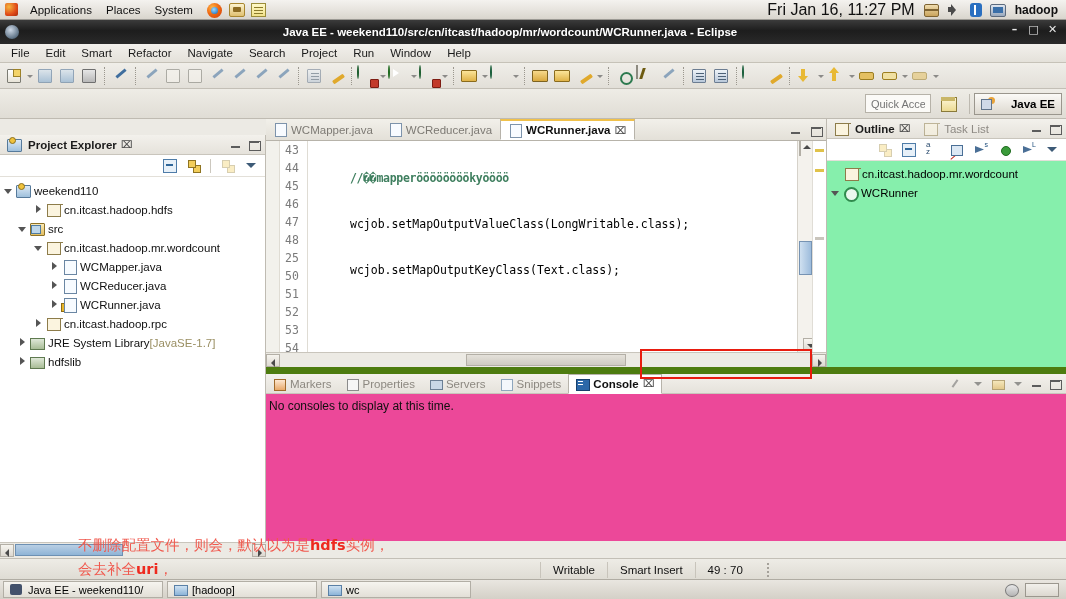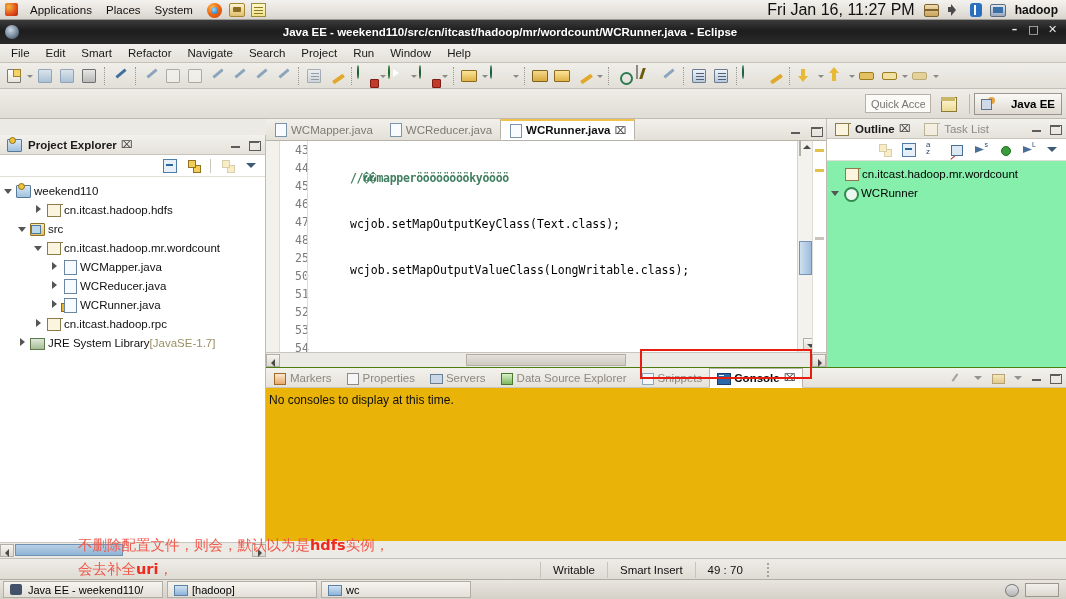--- a/index.html
+++ b/index.html
@@ -209,21 +209,21 @@
   .etab .jic::before{content:"";position:absolute;left:3px;top:3px;width:6px;height:6px;background:#3a7cc0;}
   .etab.active .jic::before{background:#2f6fb0;}
   #editor-head-ctrls{position:absolute;right:4px;bottom:3px;display:flex;gap:8px;align-items:center;}
 
   #code-area { position:relative; height:211px; background:#ffffff; overflow:hidden;
     font-family:"DejaVu Sans Mono","Liberation Mono",monospace; font-size:11.5px; }
   #gutter-marker { position:absolute; left:0; top:0; width:14px; height:211px; background:#f2f1ec; border-right:1px solid #dfdcd4;}
   #gutter-num { position:absolute; left:15px; top:0; width:26px; height:211px; background:#ffffff; color:#7a7a7a;
      text-align:left; }
   #gutter-line { position:absolute; left:41px; top:0; width:1px; height:211px; background:#dfdcd4;}
-  .ln { height:18px; line-height:18px; padding-left:14px; }
+  .ln { height:18px; line-height:18px; padding-left:4px; }
   #code-lines { position:absolute; left:44px; top:0; right:30px; height:211px; white-space:pre; color:#000000;}
   .cl { height:18px; line-height:18px; padding-left:40px; position:relative;}
   .mojibake { color:#3f7f5f; font-weight:bold; letter-spacing:-0.3px; }
 
   
   #ed-vscroll { position:absolute; right:14px; top:0; width:15px; height:211px; background:#f4f2ed; border-left:1px solid #d6d2ca;}
   #ed-vscroll .vb{width:13px;height:13px;position:relative;background:linear-gradient(#f8f6f1,#dedad2);border:1px solid #b3afa6;margin:1px;}
   #ed-vscroll .up::after{content:"";position:absolute;left:3px;top:4px;border-left:4px solid transparent;border-right:4px solid transparent;border-bottom:4px solid #4a4a4a;}
   #ed-vscroll .dn{position:absolute;bottom:0;}
   #ed-vscroll .dn::after{content:"";position:absolute;left:3px;top:5px;border-left:4px solid transparent;border-right:4px solid transparent;border-top:4px solid #4a4a4a;}
@@ -264,21 +264,21 @@
   .ol-icpkg{width:16px;height:15px;position:relative;flex:0 0 16px;margin-right:3px;}
   .ol-icpkg::after{content:"";position:absolute;left:2px;top:2px;width:12px;height:11px;background:#fbf4df;border:1px solid #8d7c4a;}
   .ol-icpkg::before{content:"";position:absolute;left:2px;top:6px;width:12px;height:1px;background:#8d7c4a;box-shadow:4px -4px 0 0 #8d7c4a;}
   .ol-iccls{width:16px;height:15px;position:relative;flex:0 0 16px;margin-right:3px;}
   .ol-iccls::after{content:"";position:absolute;left:2px;top:2px;width:11px;height:11px;border-radius:50%;border:2px solid #2f8a4d;background:#eaf7ee;}
   .ol-icmeth{width:16px;height:15px;position:relative;flex:0 0 16px;margin-right:3px;}
   .ol-icmeth::after{content:"";position:absolute;left:4px;top:4px;width:7px;height:7px;border-radius:50%;background:#2fa84f;}
   .ol-icmeth::before{content:"S";position:absolute;right:-1px;top:-1px;font-size:7px;color:#b02020;font-weight:bold;}
 
   
-  #console-panel { left:266px; top:248px; width:800px; height:174px; background:#eab308; border-top:1px solid #4d7c0f;}
+  #console-panel { left:266px; top:248px; width:800px; height:174px; background:#ec4899; border-top:7px solid #4d7c0f;}
   #console-tabs { height:20px; background:linear-gradient(#f3f1ec,#e5e2db); display:flex; align-items:center;
     border-bottom:1px solid #c9c5bc; position:relative;}
   .ctab { display:flex; align-items:center; gap:4px; padding:0 7px; height:20px; font-size:11.5px; color:#8c8880;}
   .ctab.active { background:#ffffff; color:#101010; font-weight:bold; border:1px solid #b7b3aa; border-bottom:1px solid #ffffff; height:20px;}
   .ctab .cic{width:13px;height:12px;position:relative;}
   .cic-markers::after{content:"";position:absolute;left:1px;top:1px;width:10px;height:10px;background:linear-gradient(#fde7d0,#e8a96a);border:1px solid #a06a2a;}
   .cic-props::after{content:"";position:absolute;left:1px;top:1px;width:10px;height:10px;border:1px solid #8b8b8b;background:#f6f6f6;}
   .cic-servers::after{content:"";position:absolute;left:1px;top:2px;width:11px;height:8px;background:#c9d7e6;border:1px solid #6b7f94;}
   .cic-dse::after{content:"";position:absolute;left:1px;top:1px;width:10px;height:10px;background:linear-gradient(#d8efc6,#7fb85f);border:1px solid #477a2c;}
   .cic-snip::after{content:"";position:absolute;left:1px;top:1px;width:10px;height:10px;background:#f3f7fb;border:1px solid #8ea6bd;}
@@ -574,20 +574,25 @@
           <span class="tlabel">cn.itcast.hadoop.rpc</span>
         </div>
 
         <div class="trow indent1">
           <span class="twist closed"></span>
           <span class="ticon ic-lib"></span>
           <span class="tlabel">JRE System Library</span>
           <span class="tdim"> [JavaSE-1.7]</span>
         </div>
 
+        <div class="trow indent1">
+          <span class="twist closed"></span>
+          <span class="ticon ic-lib"></span>
+          <span class="tlabel">hdfslib</span>
+        </div>
       </div>
 
       <div id="proj-hscroll">
         <span class="sb-l"></span>
         <span id="proj-hthumb"></span>
         <span class="sb-r" style="position:absolute;right:0;"></span>
       </div>
     </div>
 
     <div id="editor-panel" class="panel">
@@ -624,22 +629,22 @@
           <div class="ln">50</div>
           <div class="ln">51</div>
           <div class="ln">52</div>
           <div class="ln">53</div>
           <div class="ln">54</div>
         </div>
         <div id="gutter-line"></div>
 
         <div id="code-lines">
           <div class="cl"><span class="mojibake">//��mapperöööööööökyöööö</span></div>
+          <div class="cl"><span>wcjob.setMapOutputValueClass(LongWritable.class);</span></div>
           <div class="cl"><span>wcjob.setMapOutputKeyClass(Text.class);</span></div>
-          <div class="cl"><span>wcjob.setMapOutputValueClass(LongWritable.class);</span></div>
           <div class="cl"></div>
           
           
           
           
           
           
           
           
         </div>
@@ -712,24 +717,20 @@
           <span class="cic cic-markers"></span>
           <span>Markers</span>
         </span>
         <span class="ctab">
           <span class="cic cic-props"></span>
           <span>Properties</span>
         </span>
         <span class="ctab">
           <span class="cic cic-servers"></span>
           <span>Servers</span>
-        </span>
-        <span class="ctab">
-          <span class="cic cic-dse"></span>
-          <span>Data Source Explorer</span>
         </span>
         <span class="ctab">
           <span class="cic cic-snip"></span>
           <span>Snippets</span>
         </span>
         <span class="ctab active">
           <span class="cic cic-console"></span>
           <span>Console</span>
           <span class="tab-x">⌧</span>
         </span>

